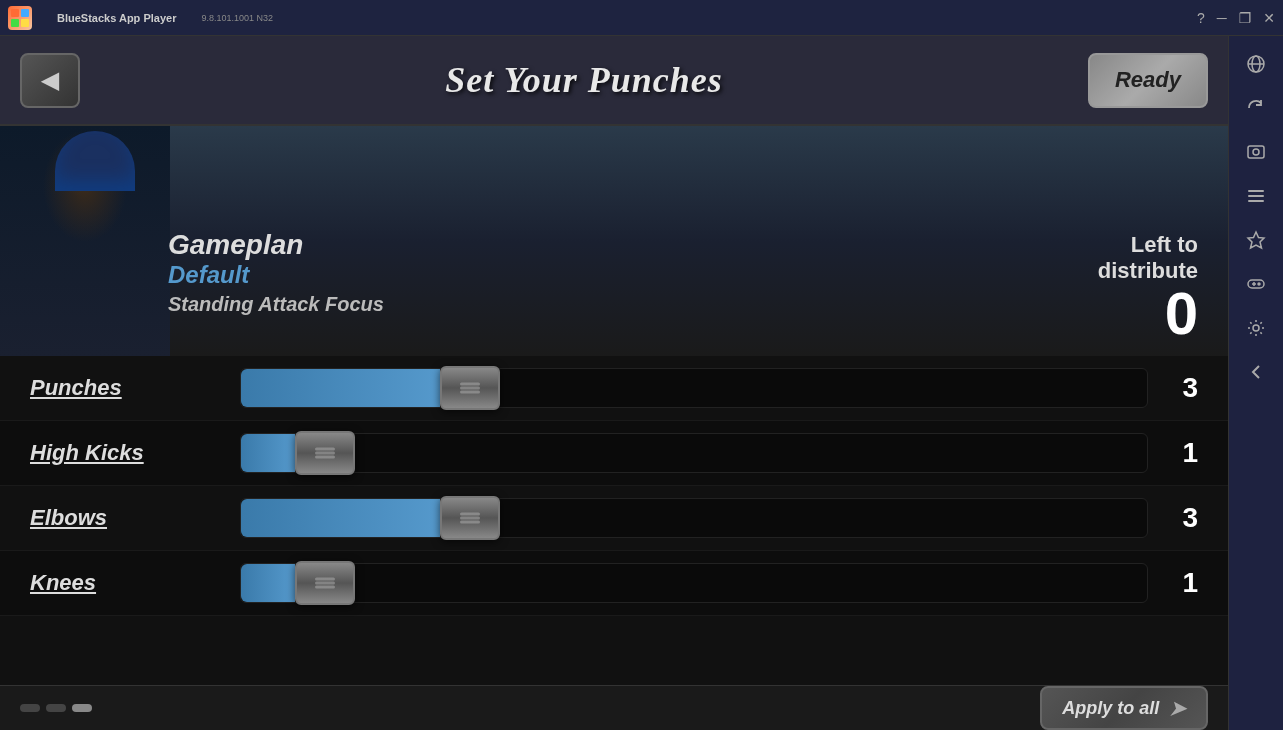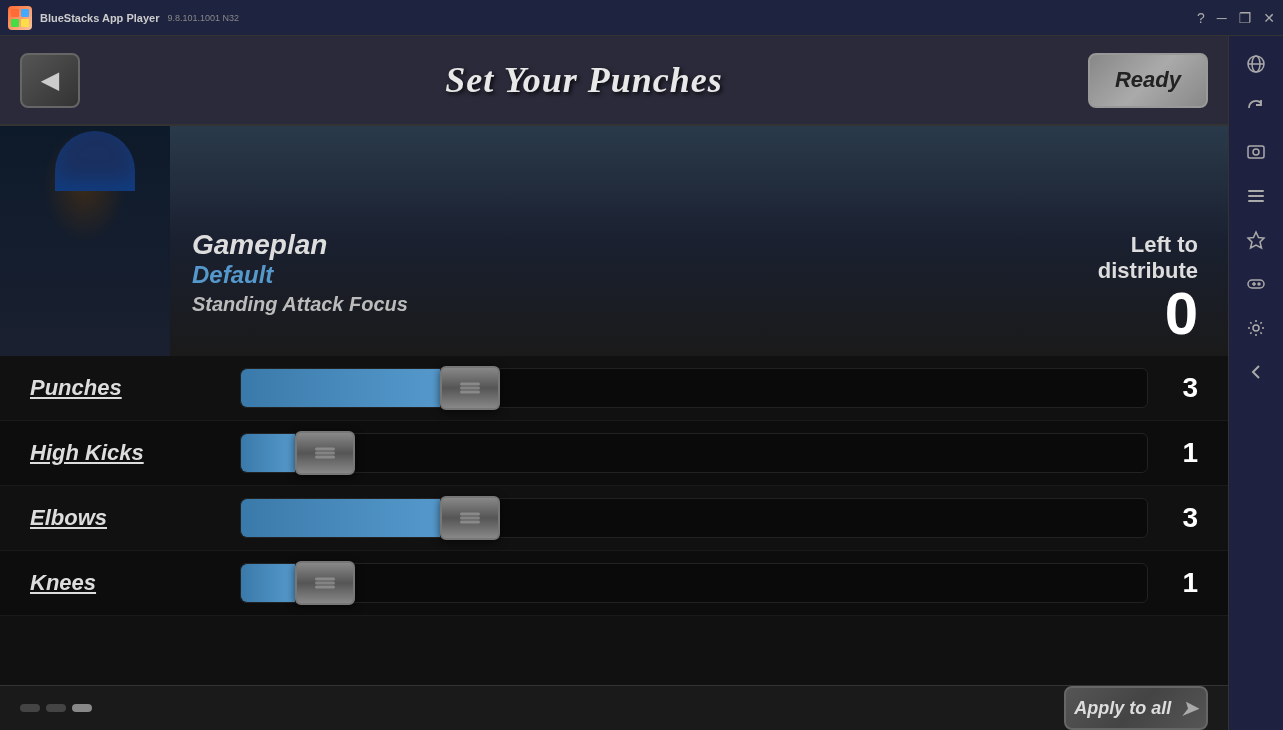--- a/index.html
+++ b/index.html
@@ -13,21 +13,21 @@
       flex-direction: column;
     }
 
     
     .title-bar {
       height: 36px;
       background: #1e2340;
       display: flex;
       align-items: center;
       padding: 0 8px;
-      gap: 8px;
+      gap: 25px;
       border-bottom: 1px solid #333;
       flex-shrink: 0;
     }
     .title-bar-logo {
       width: 24px;
       height: 24px;
       background: linear-gradient(135deg, #ff6b35, #f7c59f);
       border-radius: 4px;
       display: flex;
       align-items: center;
@@ -155,21 +155,21 @@
       left: 55px;
       width: 80px;
       height: 60px;
       background: #1a3060;
       border-radius: 40px 40px 0 0;
       box-shadow: inset 0 -10px 20px rgba(0,80,180,0.4);
     }
 
     .gameplan-info {
       position: absolute;
-      left: 192px;
+      left: 168px;
       bottom: 40px;
     }
     .gameplan-label {
       font-size: 28px;
       font-weight: bold;
       color: #ddd;
       font-style: italic;
     }
     .gameplan-name {
       font-size: 24px;
@@ -307,21 +307,21 @@
       border-radius: 4px;
       background: #444;
     }
     .dot.active {
       background: #888;
     }
     .apply-all-button {
       background: linear-gradient(135deg, #555, #444, #555);
       border: 2px solid #666;
       border-radius: 8px;
-      padding: 8px 8px;
+      padding: 8px 20px;
       display: flex;
       align-items: center;
       gap: 10px;
       cursor: pointer;
       color: #ddd;
       font-size: 18px;
       font-weight: bold;
       font-style: italic;
     }
     .apply-arrow {

